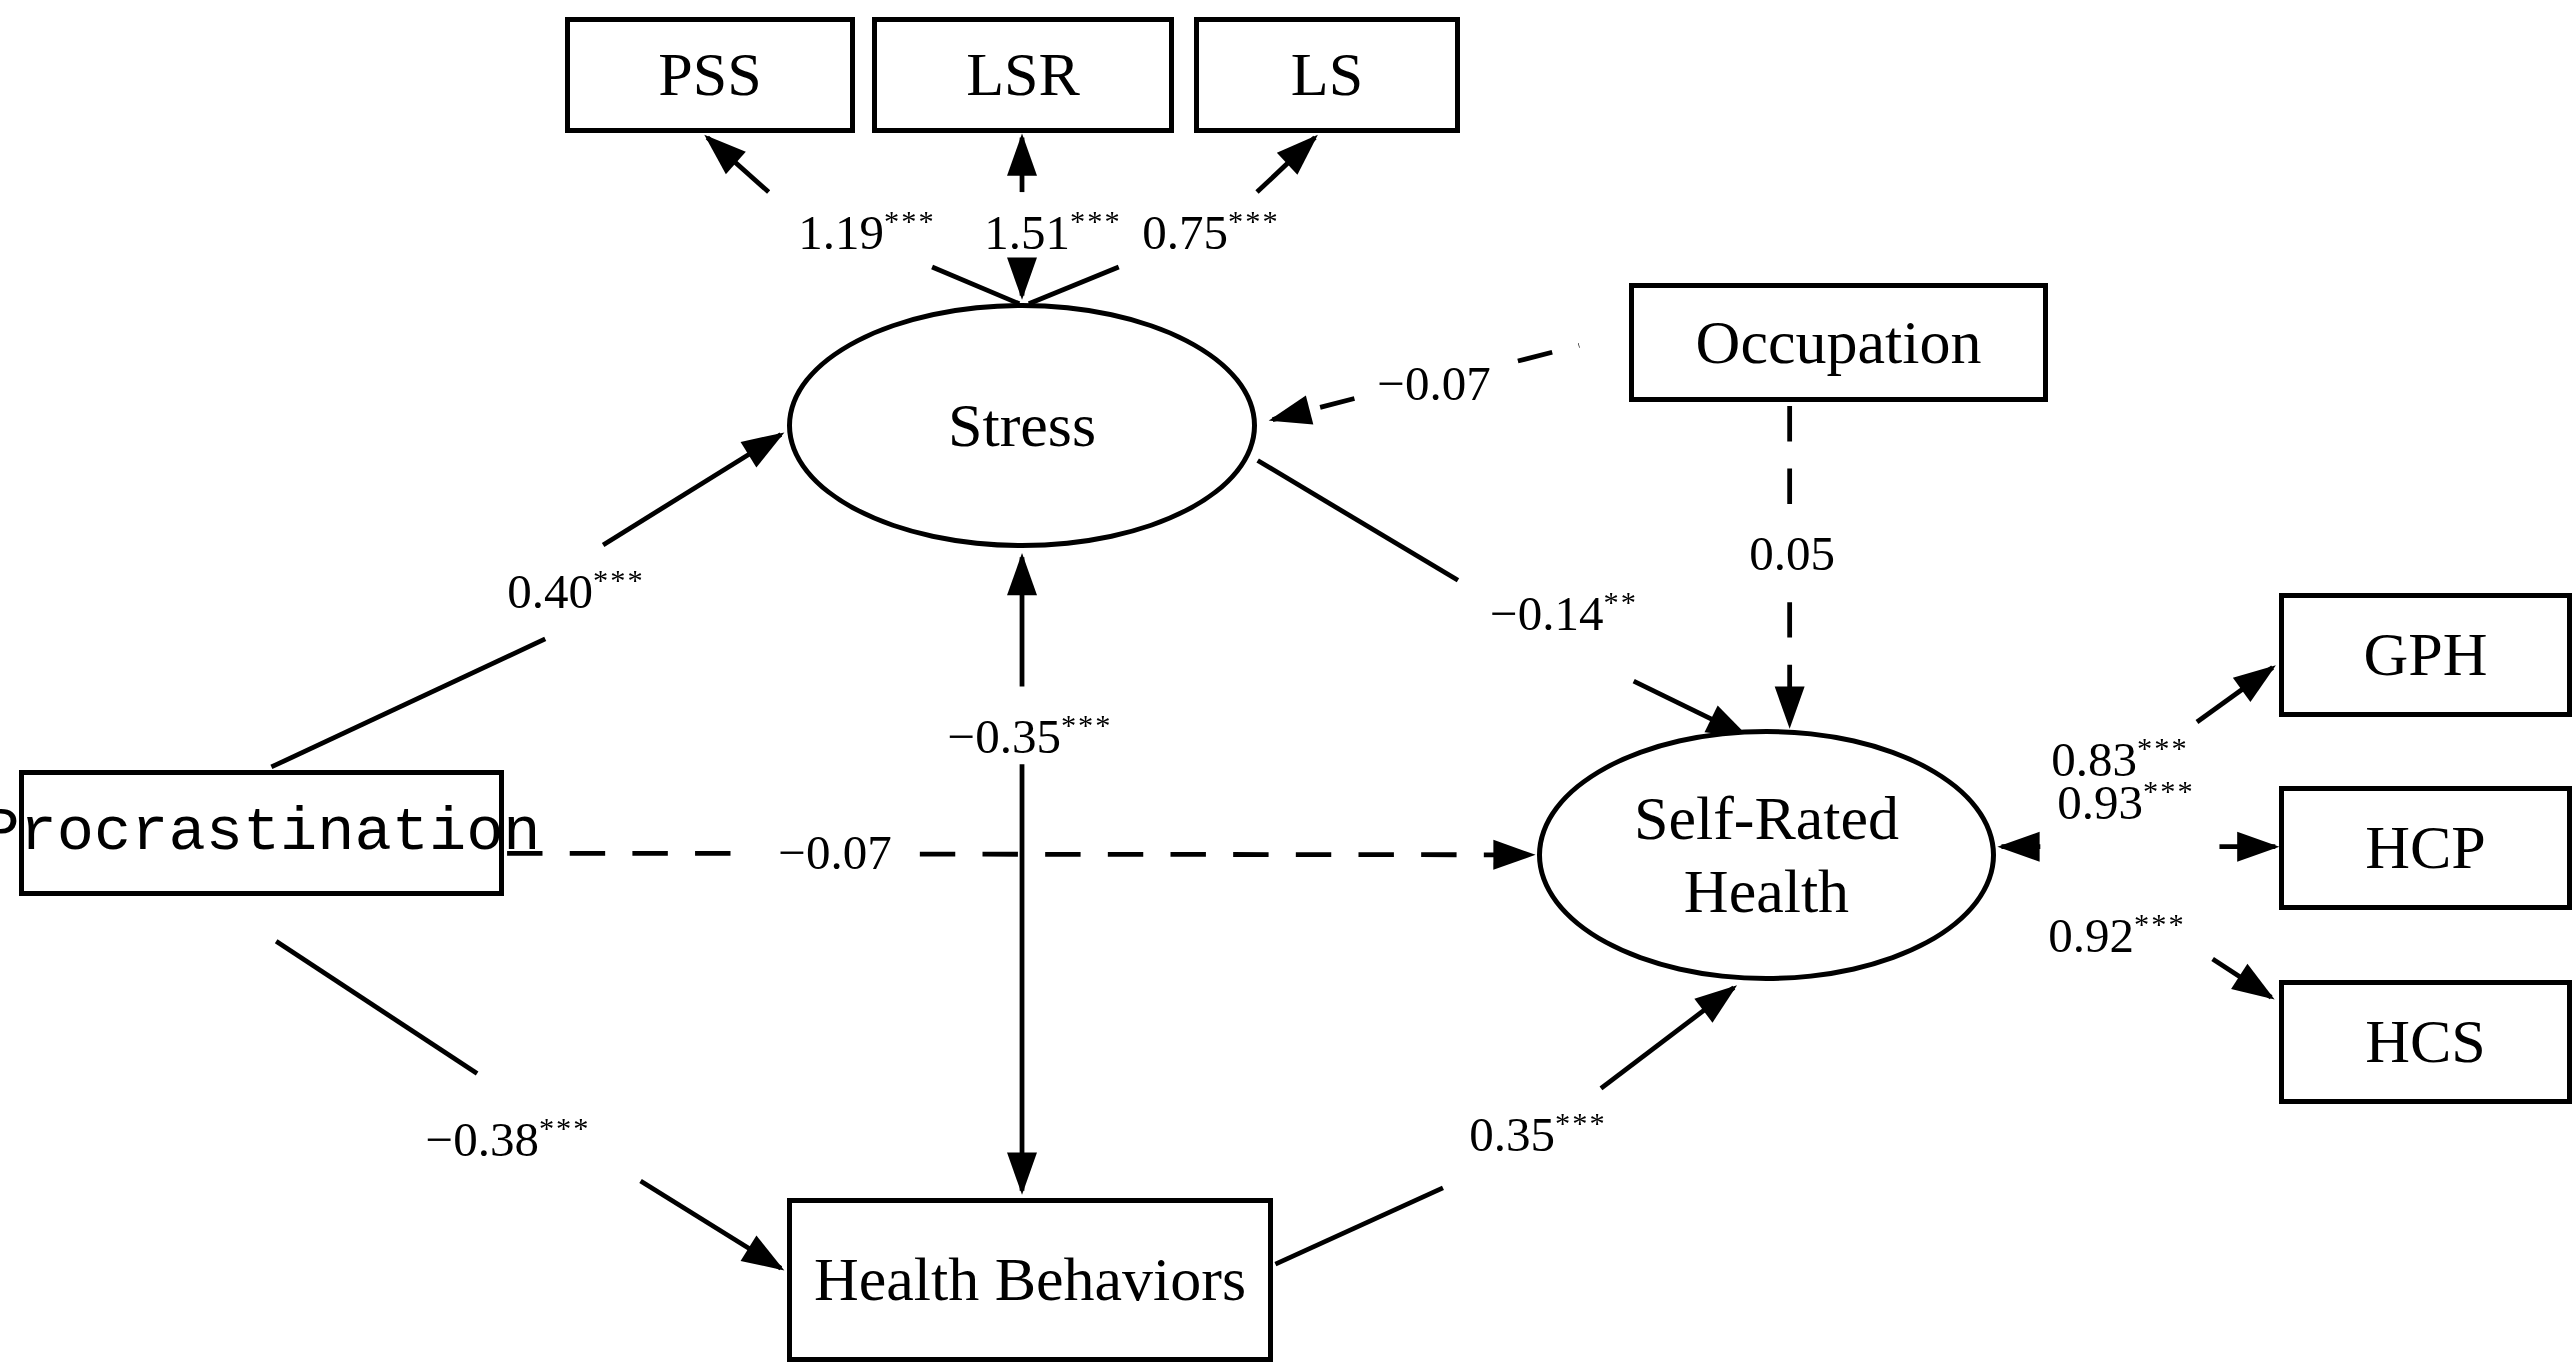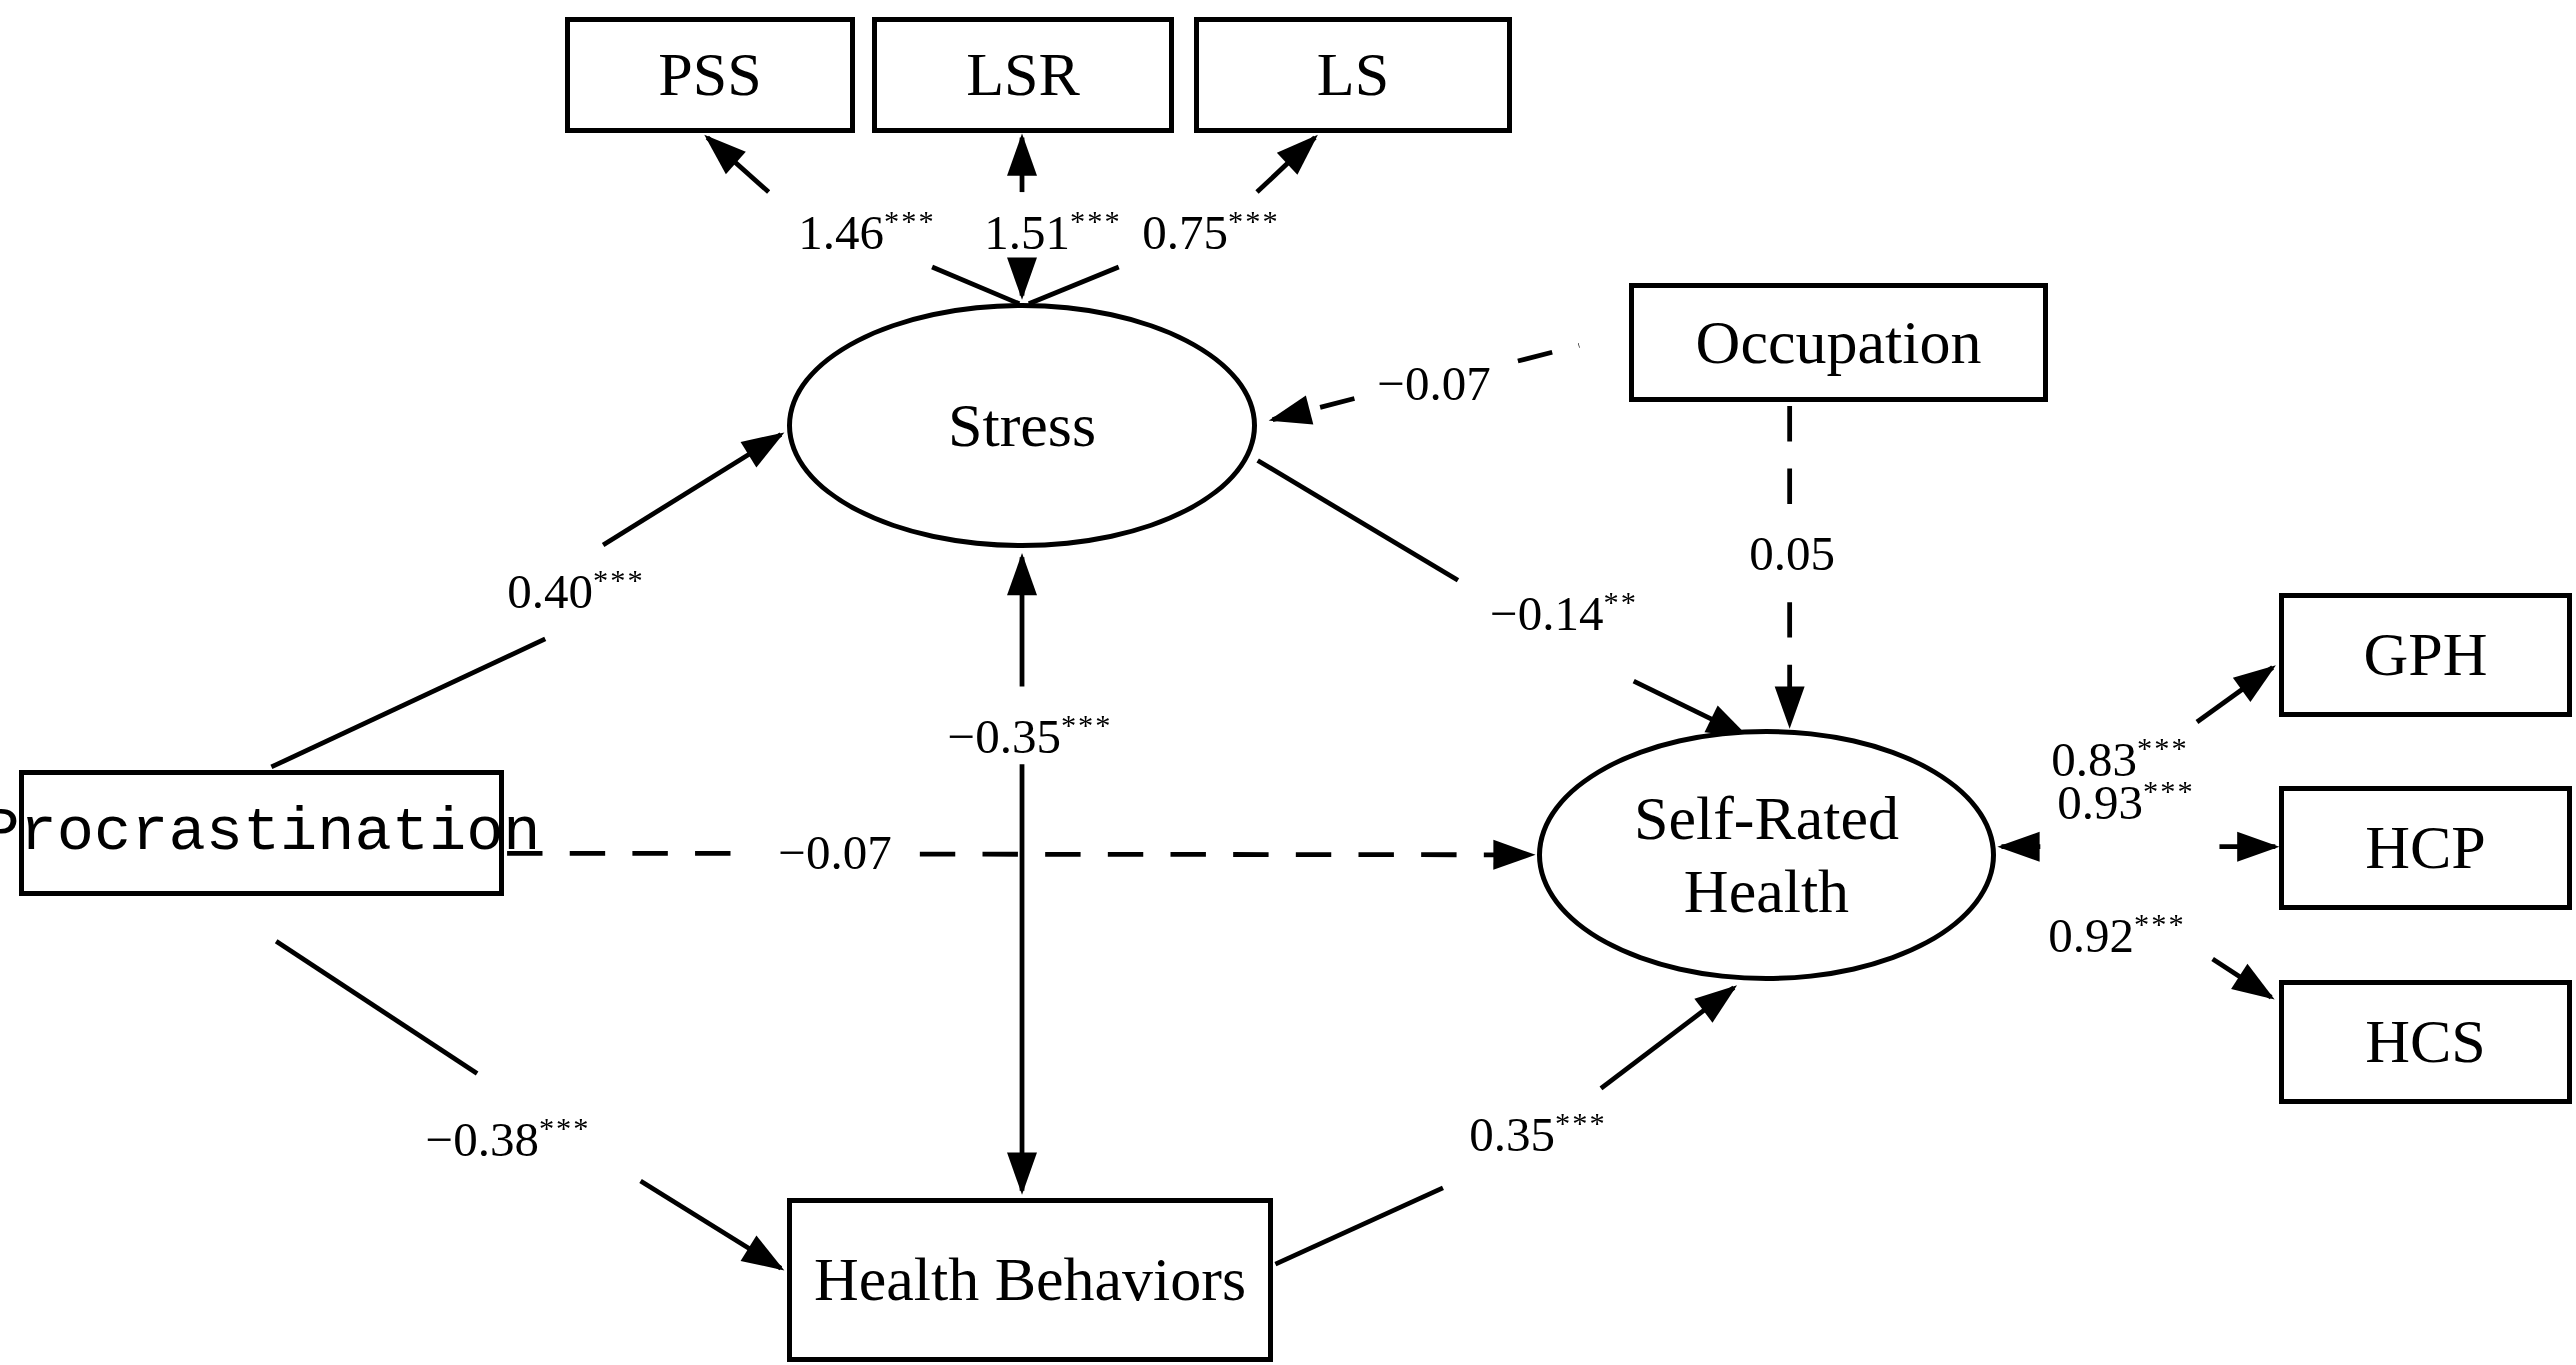--- a/index.html
+++ b/index.html
@@ -76,21 +76,21 @@
     <line x1="3258" y1="1243" x2="3340" y2="1243" marker-end="url(#arrow)"></line>
     <line x1="3248" y1="1408" x2="3334" y2="1464" marker-end="url(#arrow)"></line>
   </svg>
 
   <div class="node" style="left:565px;top:17px;width:290px;height:116px;">
     <span class="nl">PSS</span>
   </div>
   <div class="node" style="left:872px;top:17px;width:302px;height:116px;">
     <span class="nl">LSR</span>
   </div>
-  <div class="node" style="left:1194px;top:17px;width:318px;height:116px;justify-content:center;">
+  <div class="node" style="left:1194px;top:17px;width:266px;height:116px;justify-content:center;">
     <span class="nl">LS</span>
   </div>
   <div class="node" style="left:1581px;top:283px;width:419px;height:119px;margin-left:48px;">
     <span class="nl">Occupation</span>
   </div>
   <div class="node" style="left:19px;top:770px;width:485px;height:126px;font-family:Liberation Mono, monospace;">
     <span class="nl">Procrastination</span>
   </div>
   <div class="node" style="left:787px;top:1198px;width:486px;height:164px;">
     <span class="nl">Health Behaviors</span>
@@ -107,21 +107,21 @@
 
   <div class="node ellipse" style="left:787px;top:303px;width:470px;height:245px;">
     <span class="nl">Stress</span>
   </div>
   <div class="node ellipse" style="left:1537px;top:729px;width:459px;height:252px;">
     <span class="nl">Self-Rated</span>
     <span class="nl">Health</span>
   </div>
 
   <div class="coef" style="left:867px;top:232px;">
-    <span>1.46</span><sup>***</sup>
+    <span>1.19</span><sup>***</sup>
   </div>
   <div class="coef" style="left:1053px;top:232px;">
     <span>1.51</span><sup>***</sup>
   </div>
   <div class="coef" style="left:1211px;top:232px;">
     <span>0.75</span><sup>***</sup>
   </div>
   <div class="coef" style="left:576px;top:591px;">
     <span>0.40</span><sup>***</sup>
   </div>

